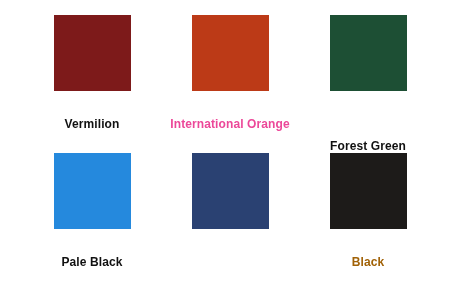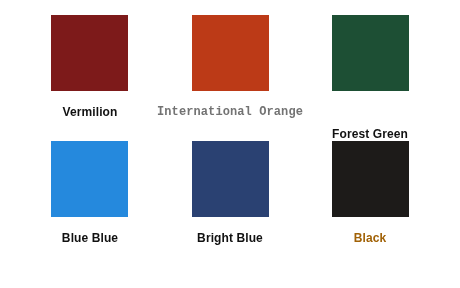--- a/index.html
+++ b/index.html
@@ -23,20 +23,21 @@
     grid-template-rows: repeat(2, 1fr);
     padding: 15px 23px 30px 23px;
     column-gap: 0px;
     row-gap: 0px;
   }
   .swatch-cell {
     display: flex;
     flex-direction: column;
     align-items: center;
     justify-content: flex-start;
+    gap: 12px;
   }
   .swatch-chip {
     width: 77px;
     height: 76px;
     display: block;
   }
   .swatch-label {
     margin-top: 14px;
     font-size: 12px;
     font-weight: bold;
@@ -52,36 +53,35 @@
 
 <div id="palette-grid">
 
   <div class="swatch-cell">
     <div class="swatch-chip" style="background-color: rgb(125, 26, 26);"></div>
     <div class="swatch-label" style="color: rgb(17, 17, 17);">Vermilion</div>
   </div>
 
   <div class="swatch-cell">
     <div class="swatch-chip" style="background-color: rgb(188, 58, 23);"></div>
-    <div class="swatch-label" style="color: #737373; font-family: Liberation Mono, monospace;">International Orange</div>
+    <div class="swatch-label" style="color: #ec4899;">International Orange</div>
   </div>
 
   <div class="swatch-cell">
     <div class="swatch-chip" style="background-color: rgb(29, 79, 52);"></div>
     <div class="swatch-label" style="color: rgb(17, 17, 17); margin-top: 36px;">Forest Green</div>
   </div>
 
   <div class="swatch-cell">
     <div class="swatch-chip" style="background-color: rgb(37, 137, 221);"></div>
-    <div class="swatch-label" style="color: rgb(17, 17, 17);">Blue Blue</div>
+    <div class="swatch-label" style="color: rgb(17, 17, 17);">Pale Black</div>
   </div>
 
   <div class="swatch-cell">
     <div class="swatch-chip" style="background-color: rgb(42, 65, 114);"></div>
-    <div class="swatch-label" style="color: rgb(17, 17, 17);">Bright Blue</div>
   </div>
 
   <div class="swatch-cell">
     <div class="swatch-chip" style="background-color: rgb(29, 27, 25);"></div>
     <div class="swatch-label" style="color: #a16207;">Black</div>
   </div>
 
 </div>
 
 </body></html>

